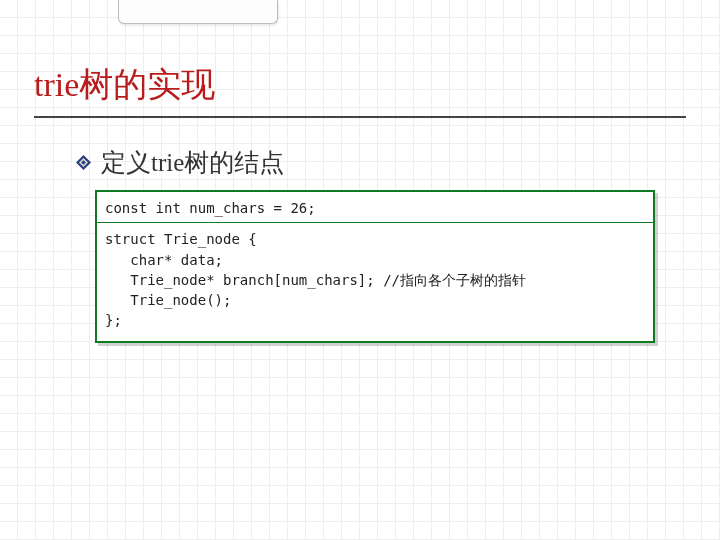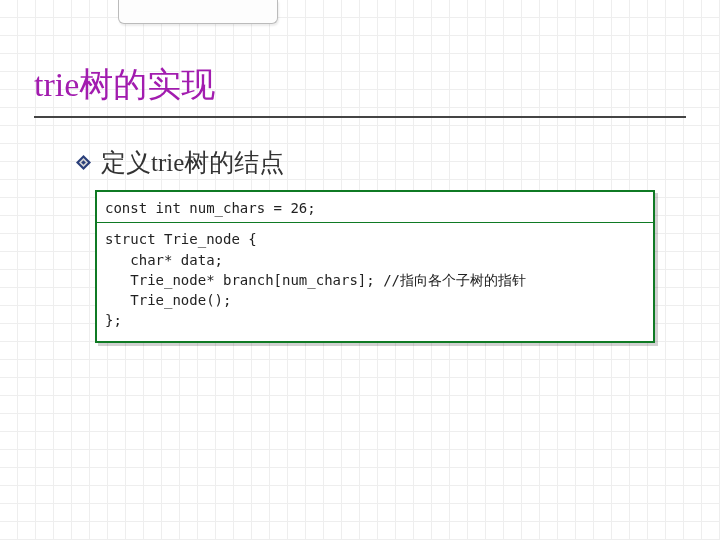--- a/index.html
+++ b/index.html
@@ -31,21 +31,21 @@
     box-shadow: 1px 2px 2px rgba(0,0,0,0.08);
   }
   .title-area {
     position: absolute;
     left: 34px;
     top: 62px;
     right: 34px;
   }
   .title {
     font-size: 34px;
-    color: #a21caf;
+    color: #b91c1c;
     font-weight: 400;
     padding-bottom: 8px;
   }
   .title-rule {
     border: none;
     border-top: 2px solid #444;
     margin-top: 0;
   }
   .bullet-row {
     position: absolute;

